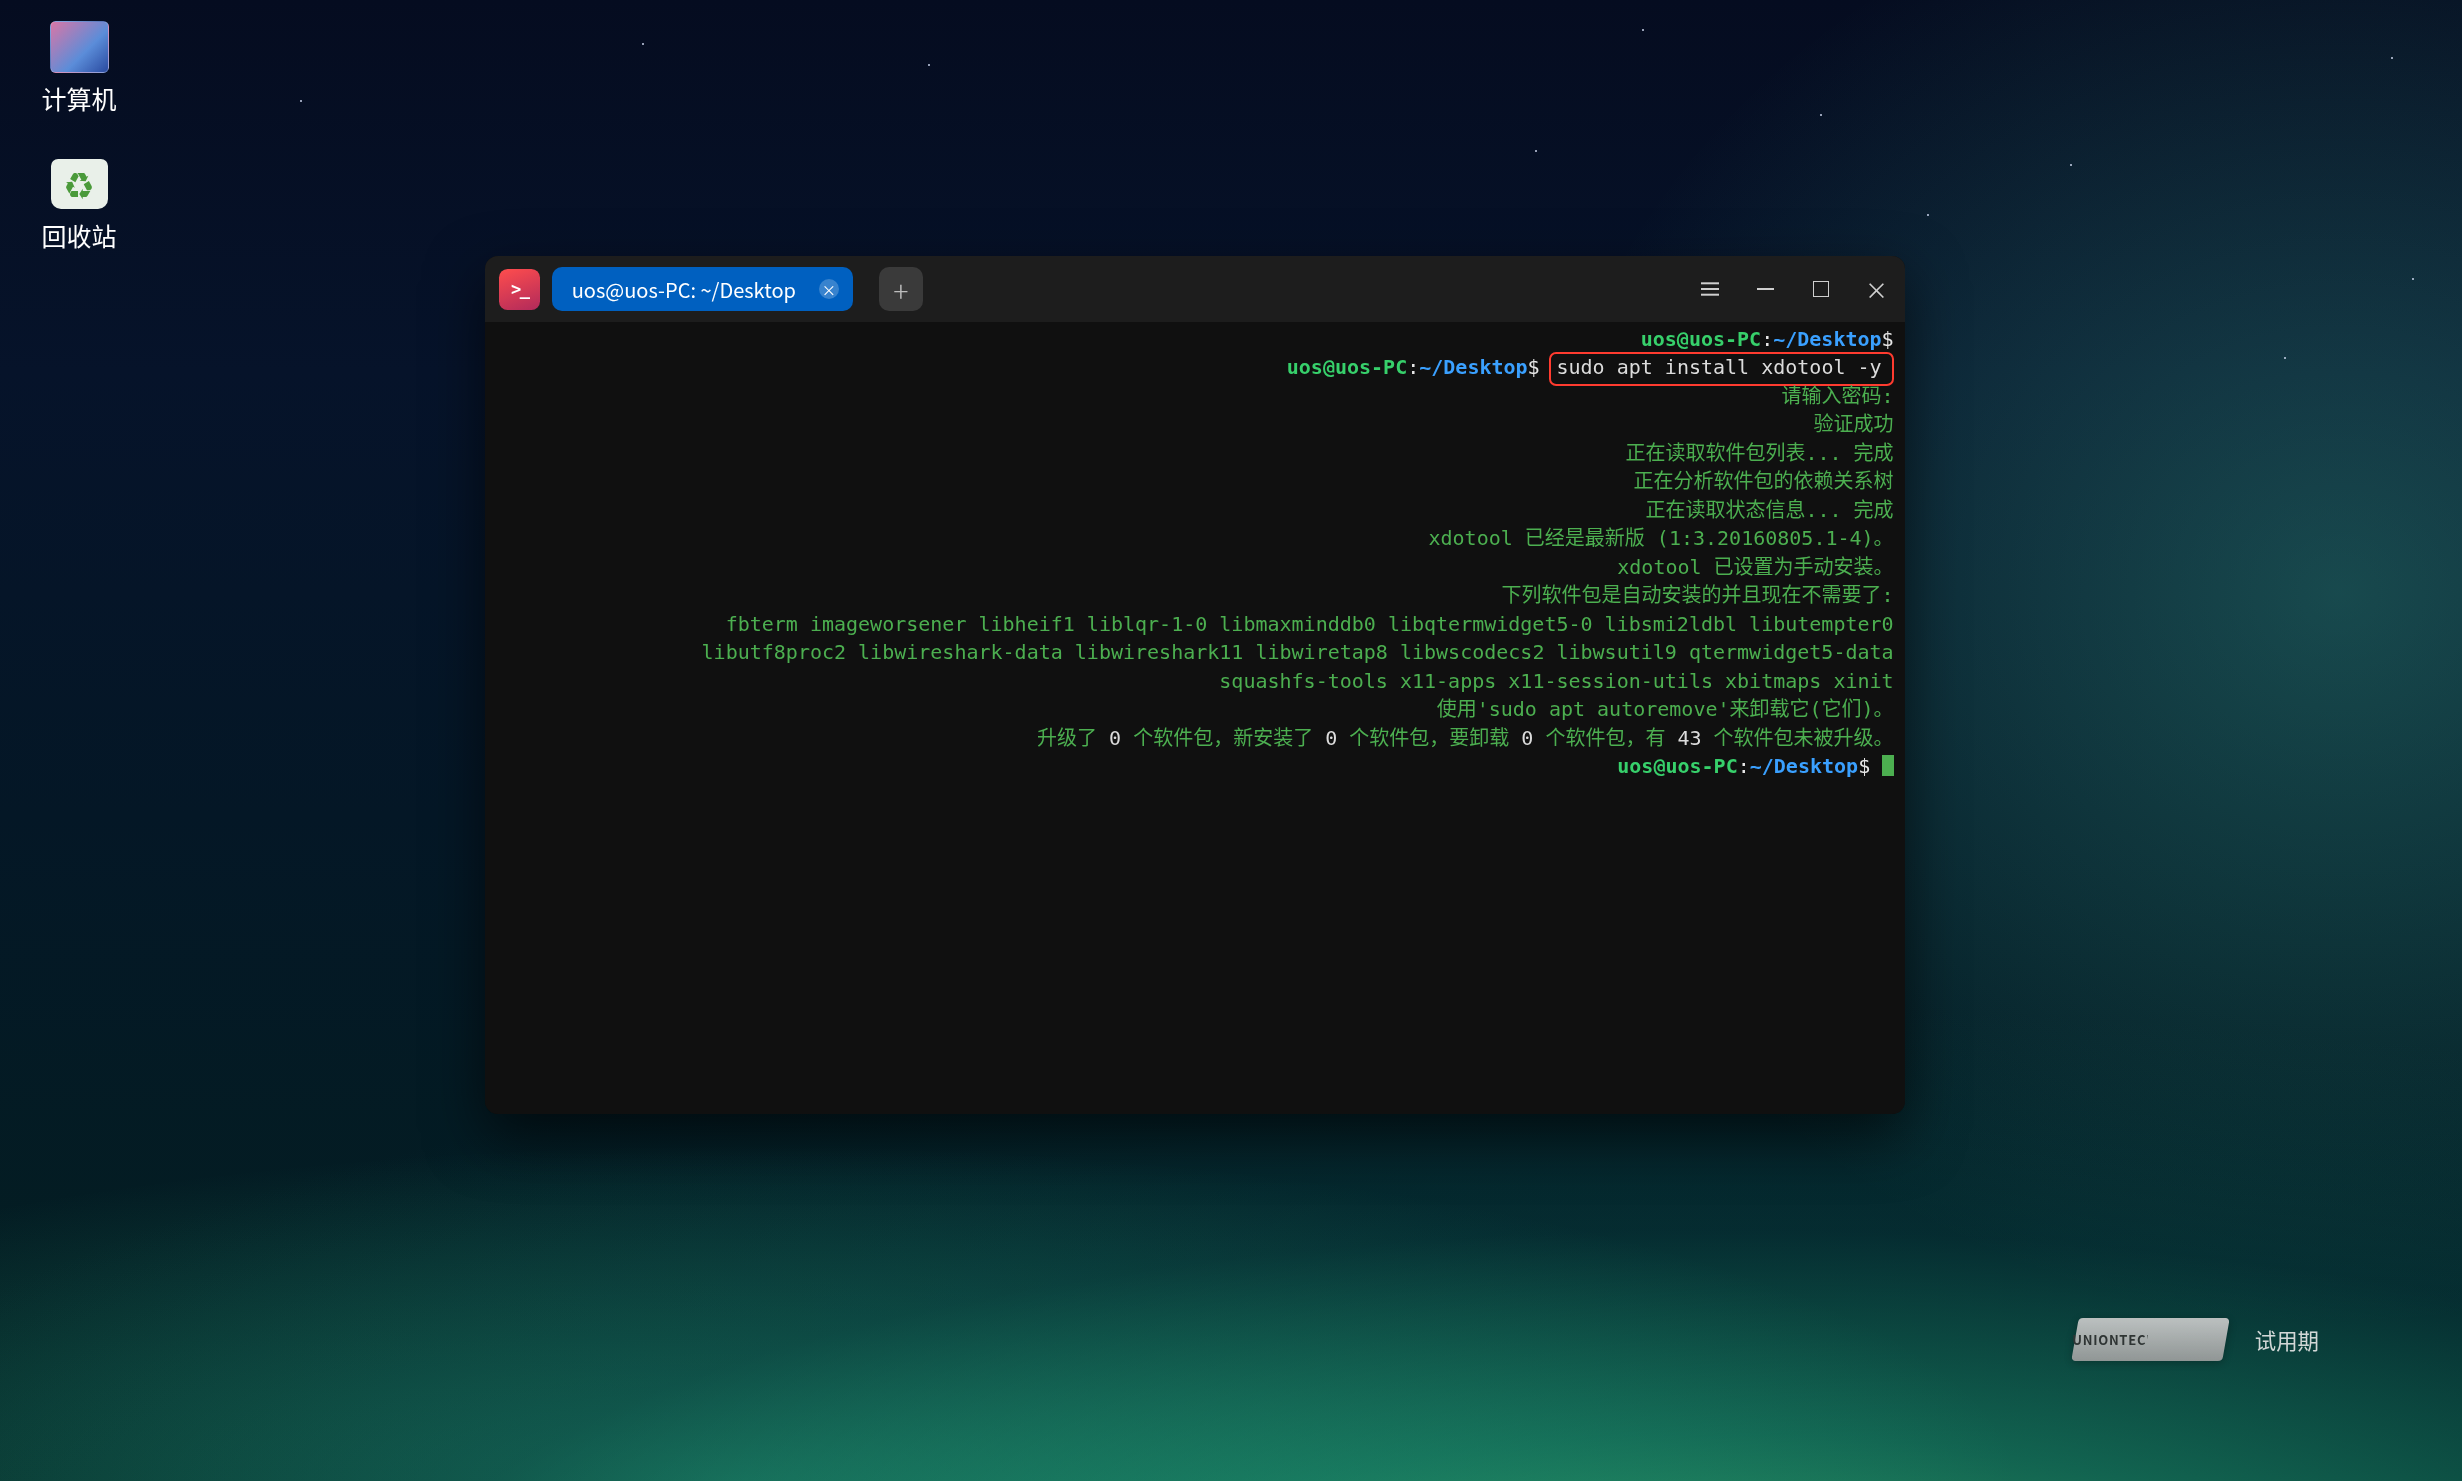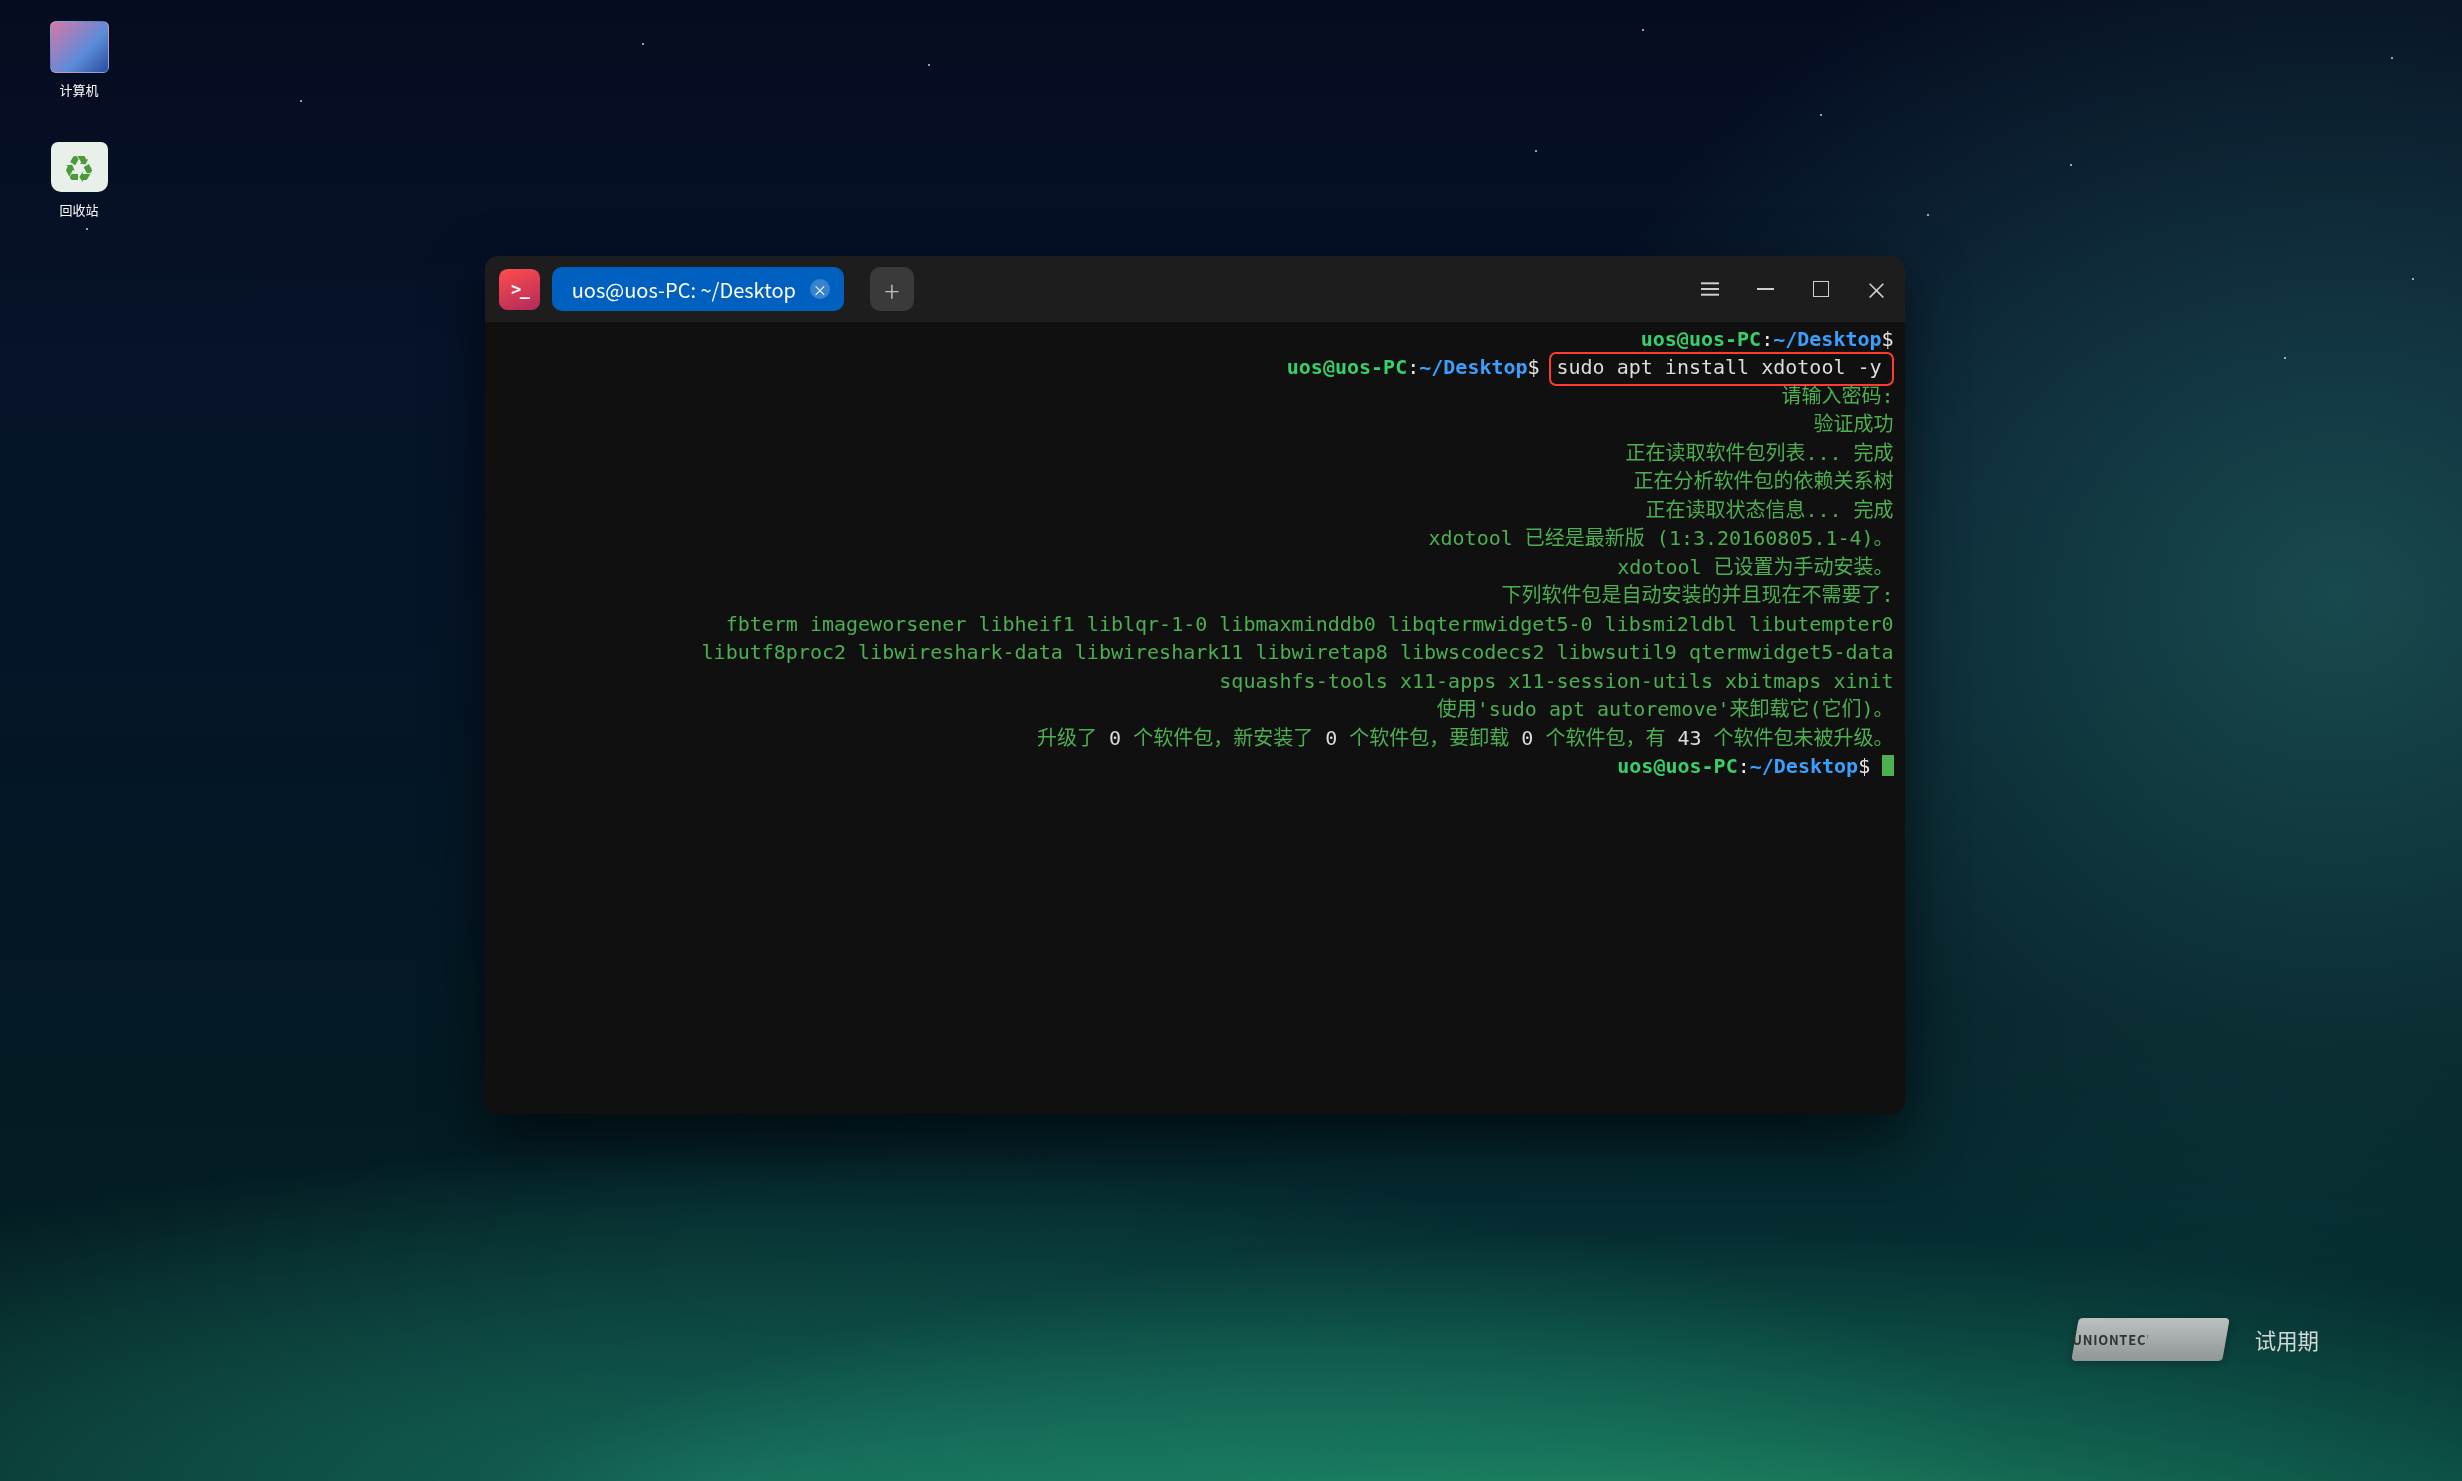--- a/index.html
+++ b/index.html
@@ -35,21 +35,21 @@
     top: 21.4px;
     left: 36px;
     display: flex;
     flex-direction: column;
     gap: 43px;
   }
   .desk-icon {
     width: 86px;
     text-align: center;
     color: #fff;
-    font-size: 13px;
+    font-size: 25px;
     cursor: pointer;
   }
   .desk-icon .thumb {
     width: 57px;
     height: 50px;
     margin: 0 auto 7.1px;
     border-radius: 5.7px;
   }
   .thumb.computer {
     background:
@@ -100,21 +100,21 @@
   }
   .app-icon::before { content: ">_"; font-family: monospace; font-size:17px; letter-spacing:-1.4px;}
   .tab {
     background: #0060c0;
     color: #fff;
     height: 44px;
     border-radius: 10px;
     display: flex;
     align-items: center;
     padding: 0 14.3px 0 20px;
-    gap: 14px;
+    gap: 23px;
     font-size: 20px;
     cursor: pointer;
   }
   .tab .close-x {
     width: 20px; height:20px;
     border-radius:50%;
     background: rgba(255,255,255,0.22);
     display:flex; align-items:center; justify-content:center;
     font-size:14.3px;
     cursor:pointer;

